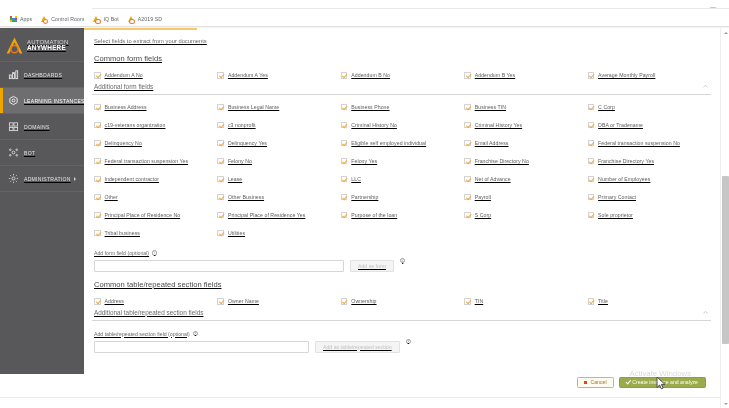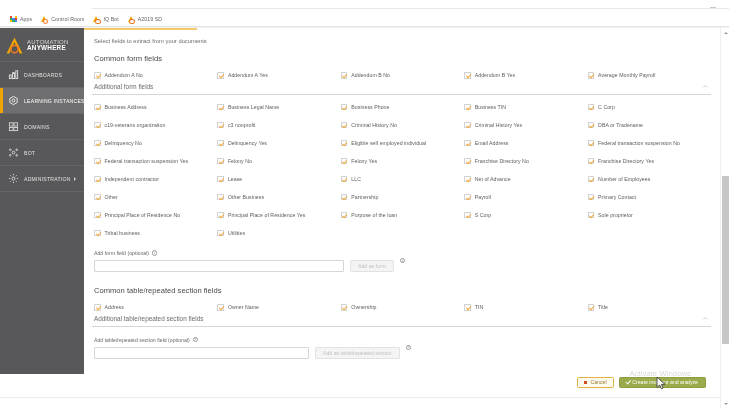--- a/index.html
+++ b/index.html
@@ -48,20 +48,21 @@
 
   .bm-sep { height: 1px; background: #e3e3e3; }
 
   
   .app-shell {
     position: relative;
     height: 381px;
     display: flex;
     background: #ffffff;
     border-top: 1px solid #f2f2f2;
+    text-decoration: underline;
   }
 
   
   .tab-underline {
     position: absolute; left: 84px; top: 0px; width: 113px; height: 2px;
     background: #f5c96b; z-index: 6;
   }
   .tab-square {
     position: absolute; left: 0px; top: 0px; width: 5px; height: 3px;
     background: #5a5a5a; z-index: 7;
@@ -516,21 +517,21 @@
           <span class="add-label">Add form field (optional)</span>
           <span class="info-dot">i</span>
         </div>
         <div class="add-ctrl-row">
           <input class="add-input form-w" type="text" placeholder="" style="">
           <button class="add-btn">Add as form</button>
           <span class="info-dot btn-info">i</span>
         </div>
       </div>
 
-      <h2 class="section-title" style="margin-top:14px;">Common table/repeated section fields</h2>
+      <h2 class="section-title" style="margin-top:8px;">Common table/repeated section fields</h2>
       <div class="cb-grid" id="grid-common-table">
           <div class="cb-item">
             <span class="cb-box"></span>
             <span class="cb-label">Address</span>
           </div>
           <div class="cb-item">
             <span class="cb-box"></span>
             <span class="cb-label">Owner Name</span>
           </div>
           <div class="cb-item">

